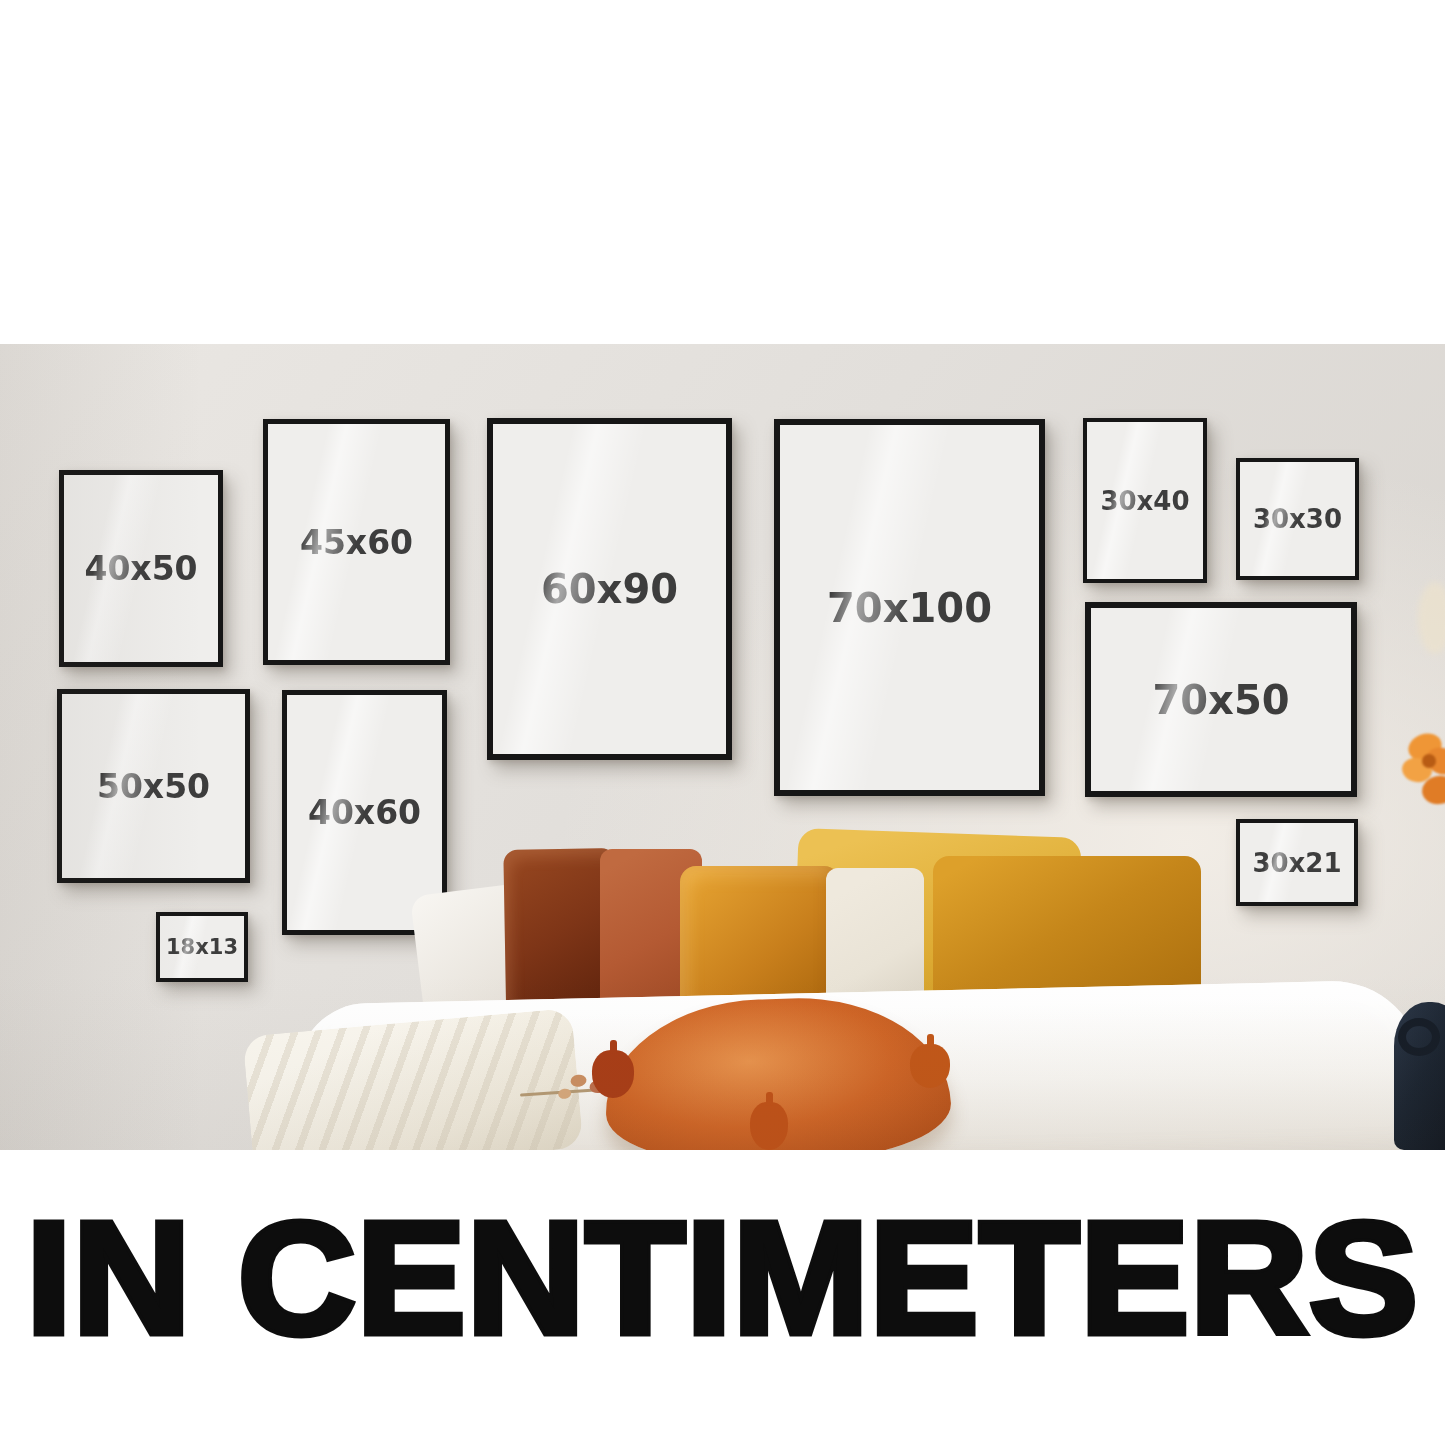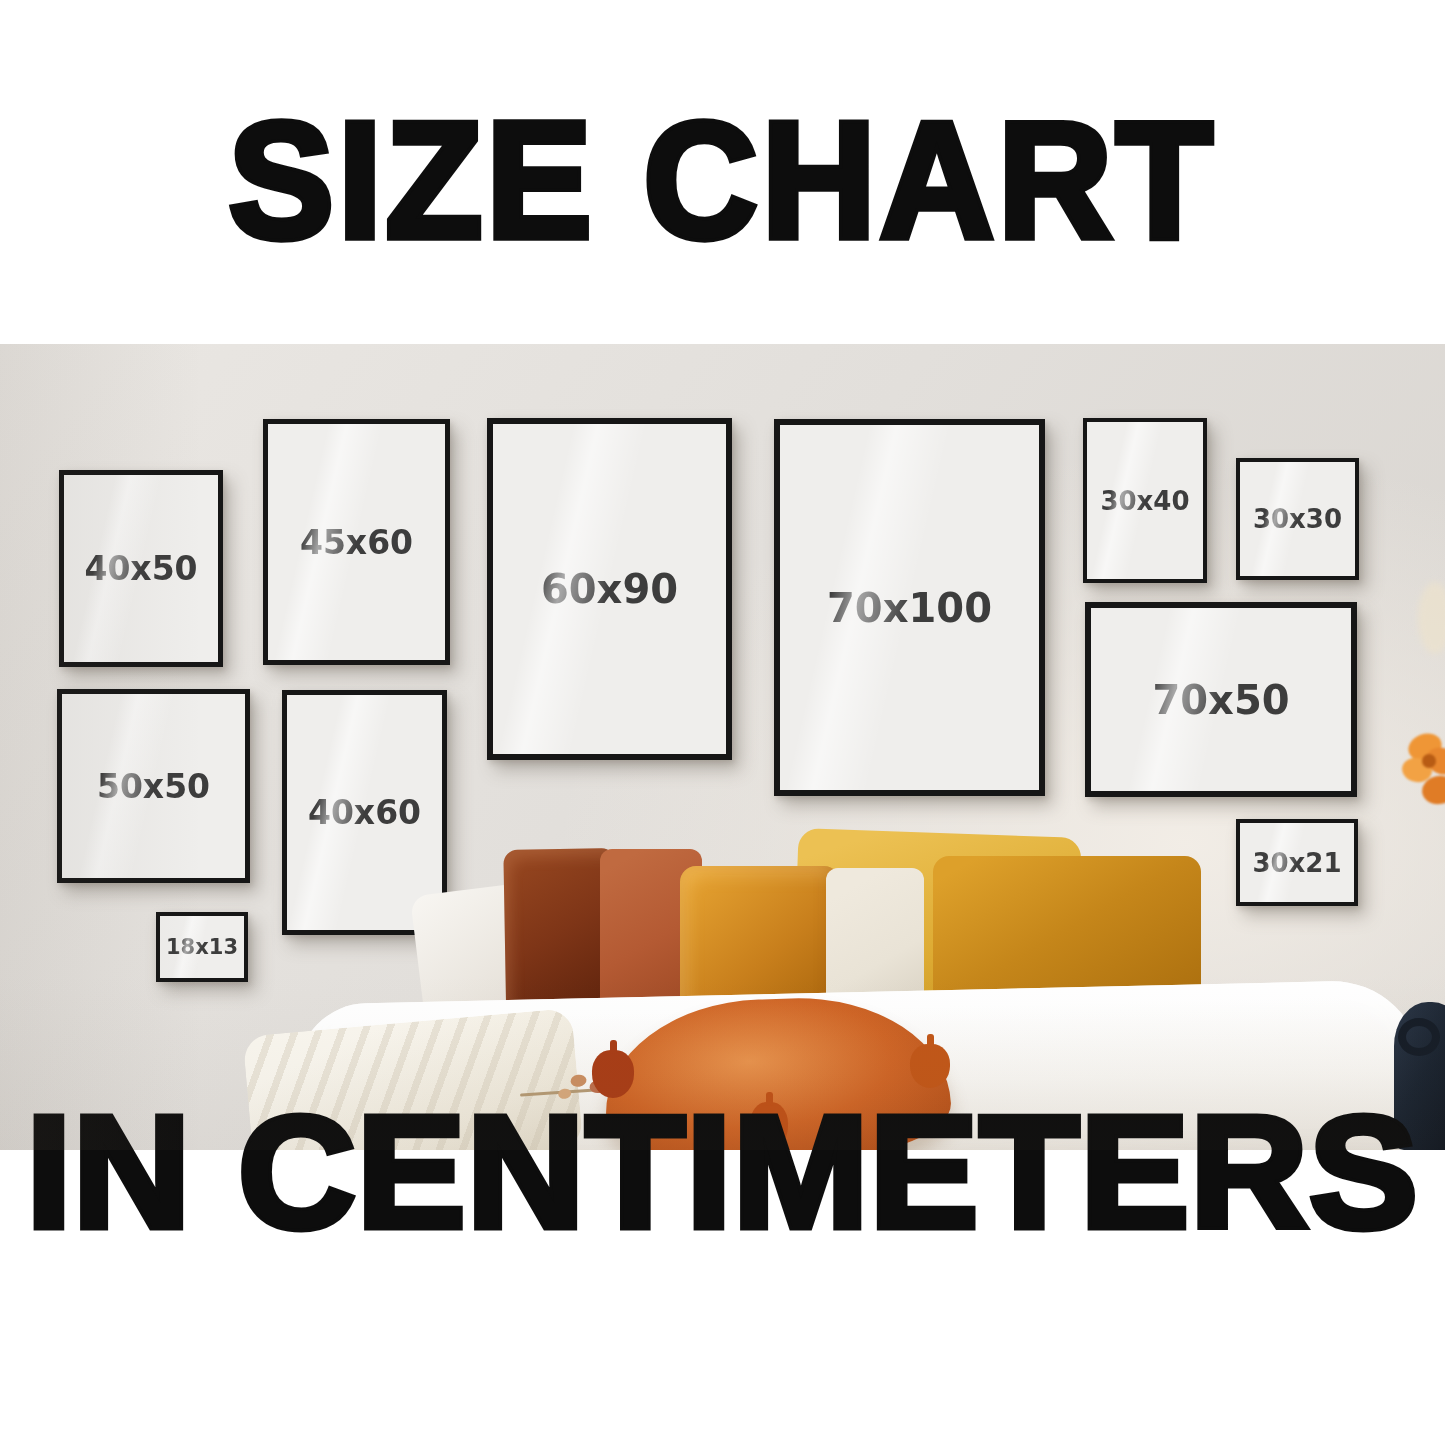--- a/index.html
+++ b/index.html
@@ -10,21 +10,21 @@
     --bedding-white:#f8f6f2;
   }
   *{box-sizing:border-box; margin:0; padding:0;}
   html,body{width:1445px; height:1445px; overflow:hidden; background:var(--background);
     font-family:"Liberation Sans", sans-serif;}
   .canvas{position:relative; width:1445px; height:1445px; background:var(--background);}
 
   
   .band{position:absolute; left:0; width:1445px; display:flex; align-items:center; justify-content:center;}
   .band-top{top:0; height:344px;}
-  .band-bottom{top:1088px; height:218px;}
+  .band-bottom{top:1194px; height:218px;}
   .headline{
     color:var(--title-text); font-weight:bold; white-space:nowrap;
     -webkit-text-stroke:7px var(--title-text); paint-order:stroke fill;
     transform:scaleY(1.04);
   }
   .headline.title{font-size:158px; letter-spacing:4px; transform:translateY(8px) scaleY(1.04);}
   .headline.footer{font-size:160px; letter-spacing:1px; transform:translateY(-25px) scaleX(1.02);}
 
   
   .photo{position:absolute; top:344px; left:0; width:1445px; height:806px; overflow:hidden;
@@ -101,23 +101,20 @@
   .flower .f4{left:22px; top:44px; width:34px; height:28px; background:#e07c26; transform:rotate(-12deg);}
   .flower .fc{left:22px; top:22px; width:14px; height:14px; background:#b85c14;}
   .leaf{left:1418px; top:238px; width:34px; height:72px; border-radius:50%;
     background:#ece2cd; opacity:.75; filter:blur(3px);}
 </style>
 </head>
 <body>
 
 <div class="canvas">
 
-  <div class="band band-top">
-    <div class="headline title">SIZE CHART</div>
-  </div>
 
   <div class="photo">
 
     <div class="frame" style="left:59px;  top:126px; width:164px; height:197px;">
         <span class="frame-label fs-lg">40x50</span>
         <i class="glare"></i>
       </div>
     <div class="frame" style="left:263px; top:75px;  width:187px; height:246px;">
         <span class="frame-label fs-lg">45x60</span>
         <i class="glare"></i>

